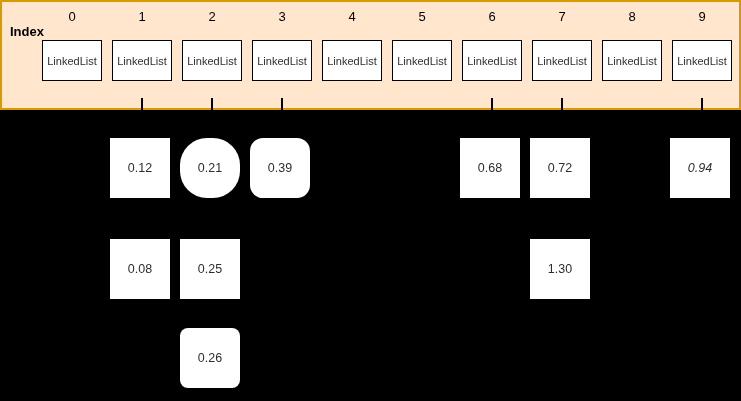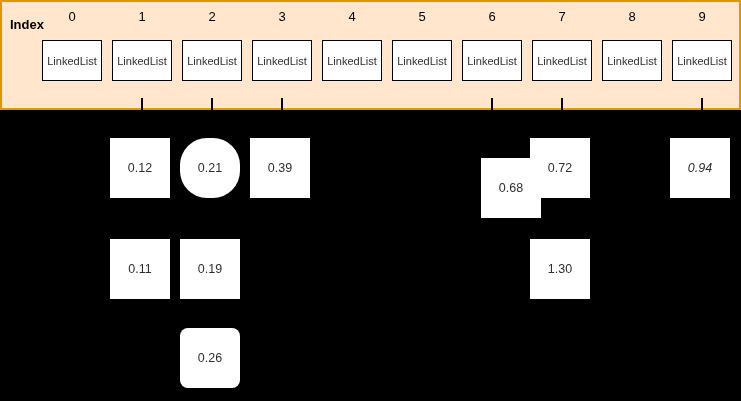--- a/index.html
+++ b/index.html
@@ -23,21 +23,21 @@
     background: var(--header-fill, #FFE6CC);
     border: 2px solid var(--header-border, #D79B00);
   }
   .row-label {
     position: absolute;
     left: 8px;
     font-size: 13px;
     font-weight: bold;
     color: #000;
   }
-  .index-row-label { top: 15px; }
+  .index-row-label { top: 22px; }
   .data-row-label  { top: 60px; margin-left: 44px; }
   .index-num {
     position: absolute;
     top: 7px;
     width: 60px;
     text-align: center;
     font-size: 13px;
     color: #000;
   }
   .ll-box {
@@ -100,23 +100,23 @@
       <div class="ll-box" style="left: 530px;">LinkedList</div>
       <div class="stub" style="left: 559.25px;"></div>
       <div class="index-num" style="left: 600px;">8</div>
       <div class="ll-box" style="left: 600px;">LinkedList</div>
       <div class="index-num" style="left: 670px;">9</div>
       <div class="ll-box" style="left: 670px;">LinkedList</div>
       <div class="stub" style="left: 699.25px;"></div>
     </div>
   <div id="generated">
       <div class="val-box" style="left: 110px; top: 138px;">0.12</div>
-      <div class="val-box" style="left: 110px; top: 239px;">0.11</div>
+      <div class="val-box" style="left: 110px; top: 239px;">0.08</div>
       <div class="val-box" style="left: 180px; top: 138px; border-radius: 27px;">0.21</div>
-      <div class="val-box" style="left: 180px; top: 239px;">0.19</div>
+      <div class="val-box" style="left: 180px; top: 239px;">0.25</div>
       <div class="val-box" style="left: 180px; top: 328px; border-radius: 8px;">0.26</div>
-      <div class="val-box" style="left: 250px; top: 138px;">0.39</div>
-      <div class="val-box" style="left: 481px; top: 138px; margin-top: 20px;">0.68</div>
+      <div class="val-box" style="left: 250px; top: 138px; border-radius: 13px;">0.39</div>
+      <div class="val-box" style="left: 460px; top: 138px;">0.68</div>
       <div class="val-box" style="left: 530px; top: 138px;">0.72</div>
       <div class="val-box" style="left: 530px; top: 239px;">1.30</div>
       <div class="val-box" style="left: 670px; top: 138px; font-style: italic;">0.94</div>
     </div>
 </div>
 
 </body></html>

